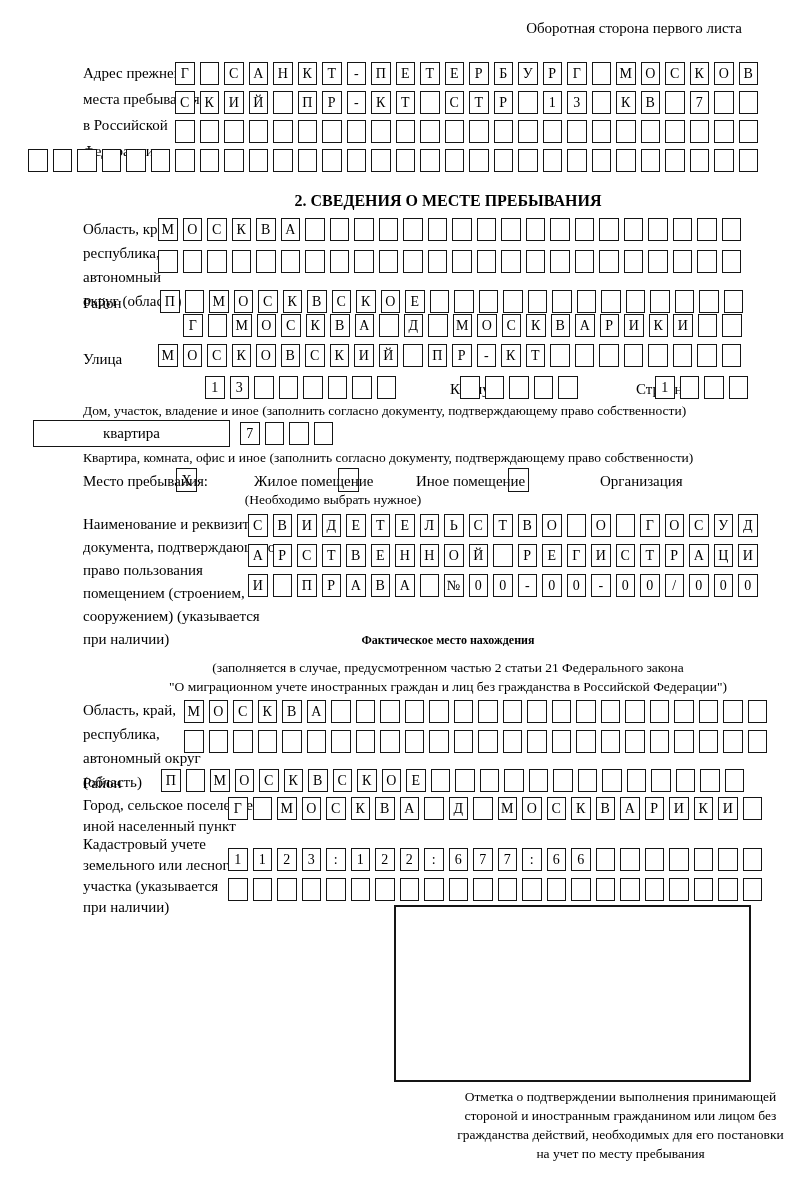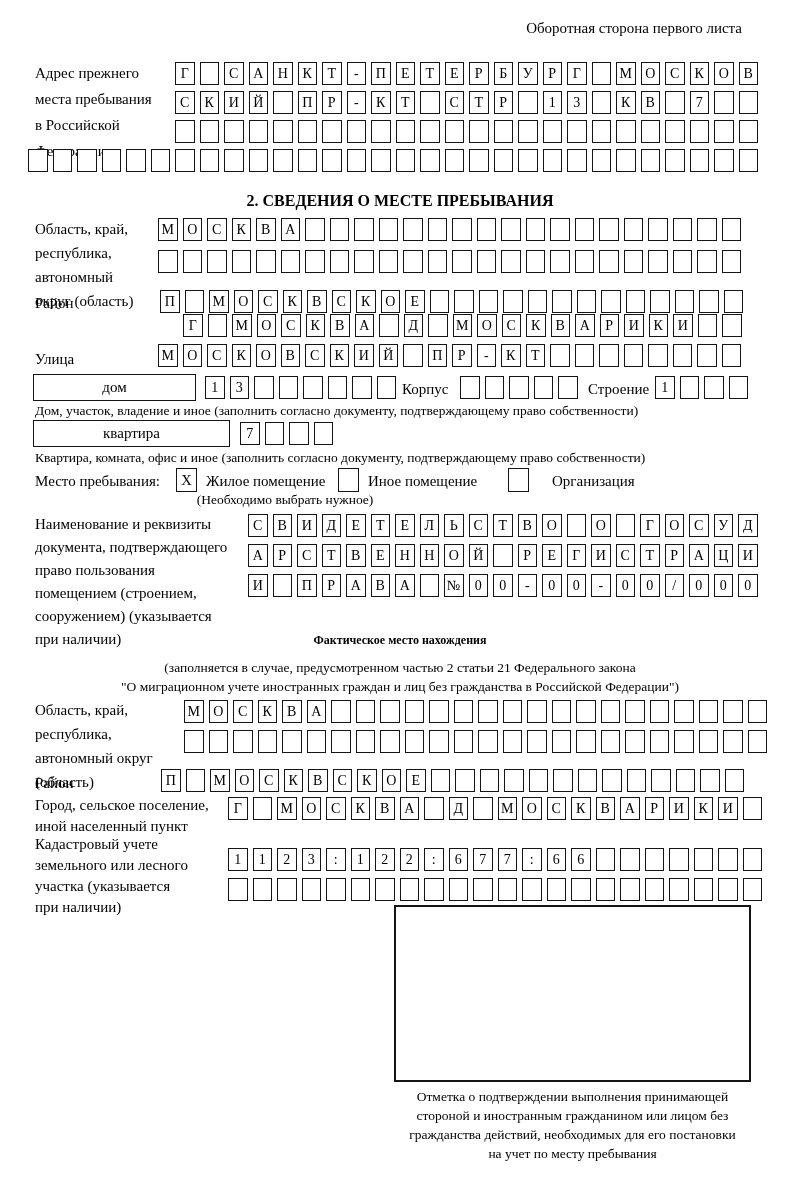--- a/index.html
+++ b/index.html
@@ -1,18 +1,18 @@
 <!DOCTYPE html>
 <html><head>
 <meta charset="utf-8">
 <style>
   html,body{margin:0;padding:0;background:#fff;}
   body{width:800px;height:1180px;font-family:"Liberation Serif",serif;color:#000;}
   .page{position:relative;width:800px;height:1180px;background:#fff;overflow:hidden;}
-  .abs{position:absolute;}
+  .abs{position:absolute;padding-left:48px;}
   .label{font-size:15px;line-height:22px;white-space:pre-line;}
   .lh26{line-height:26px;}
   .lh23{line-height:23px;}
   .lh21{line-height:21px;}
   .caption{font-size:13.5px;white-space:pre-line;}
   .center{text-align:center;}
   .bold{font-weight:bold;}
   .title{font-size:15px;}
   .cells{position:absolute;display:flex;gap:5px;}
   .cell{flex:0 0 19.5px;width:19.5px;height:23px;box-sizing:border-box;border:1.6px solid #151515;
@@ -279,21 +279,20 @@
       <span class="cell"></span>
       <span class="cell"></span>
       <span class="cell"></span>
       <span class="cell"></span>
       <span class="cell"></span>
       <span class="cell"></span>
       <span class="cell"></span>
       <span class="cell"></span>
     </div>
 
-  <div class="rect" style="left:33px;top:374px;width:163px;height:27px;">дом</div>
   <div class="cells" style="left:205px;top:376px;">
       <span class="cell">1</span>
       <span class="cell">3</span>
       <span class="cell"></span>
       <span class="cell"></span>
       <span class="cell"></span>
       <span class="cell"></span>
       <span class="cell"></span>
       <span class="cell"></span>
     </div>

